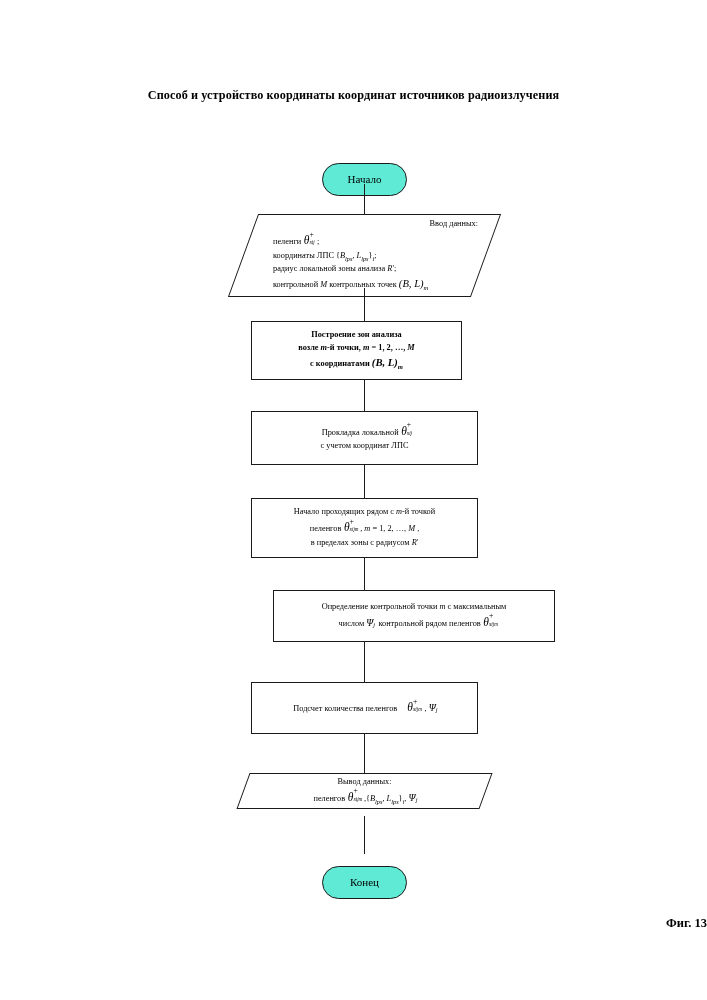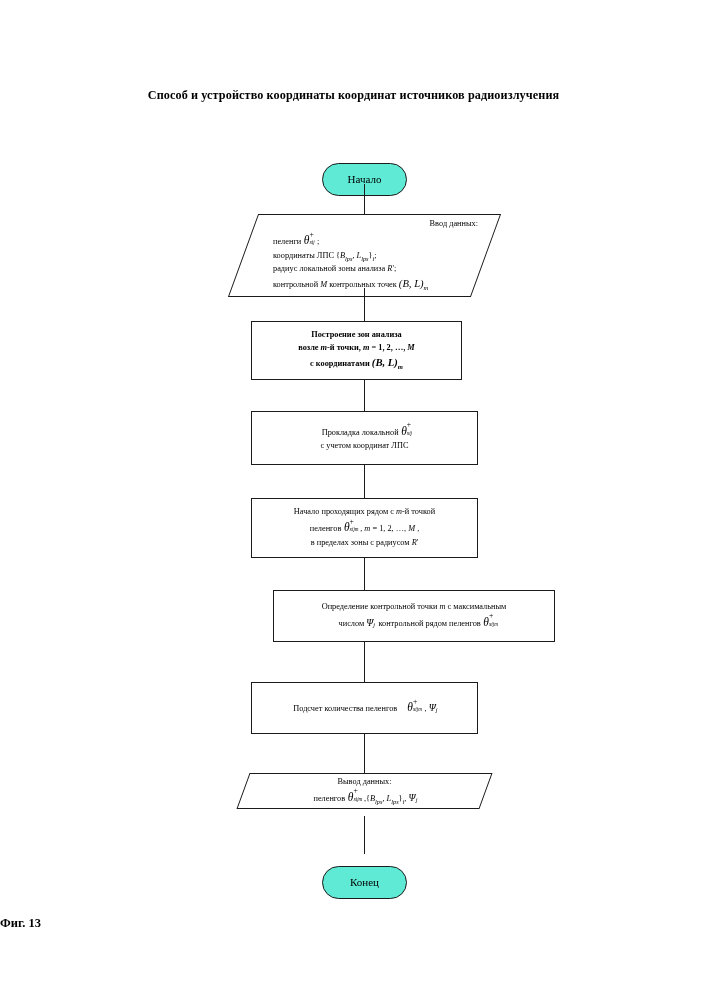--- a/index.html
+++ b/index.html
@@ -28,21 +28,21 @@
     font-size: 12.2px;
     letter-spacing: 0.1px;
   }
 
   
   #fig-caption {
     position: absolute;
     left: 0;
     top: 916px;
     width: 707px;
-    text-align: left;
+    text-align: right;
     font-family: "Liberation Serif", serif;
     font-weight: bold;
     font-size: 12.5px;
   }
 
   
   #flow {
     position: absolute;
     left: 0;
     top: 0;

